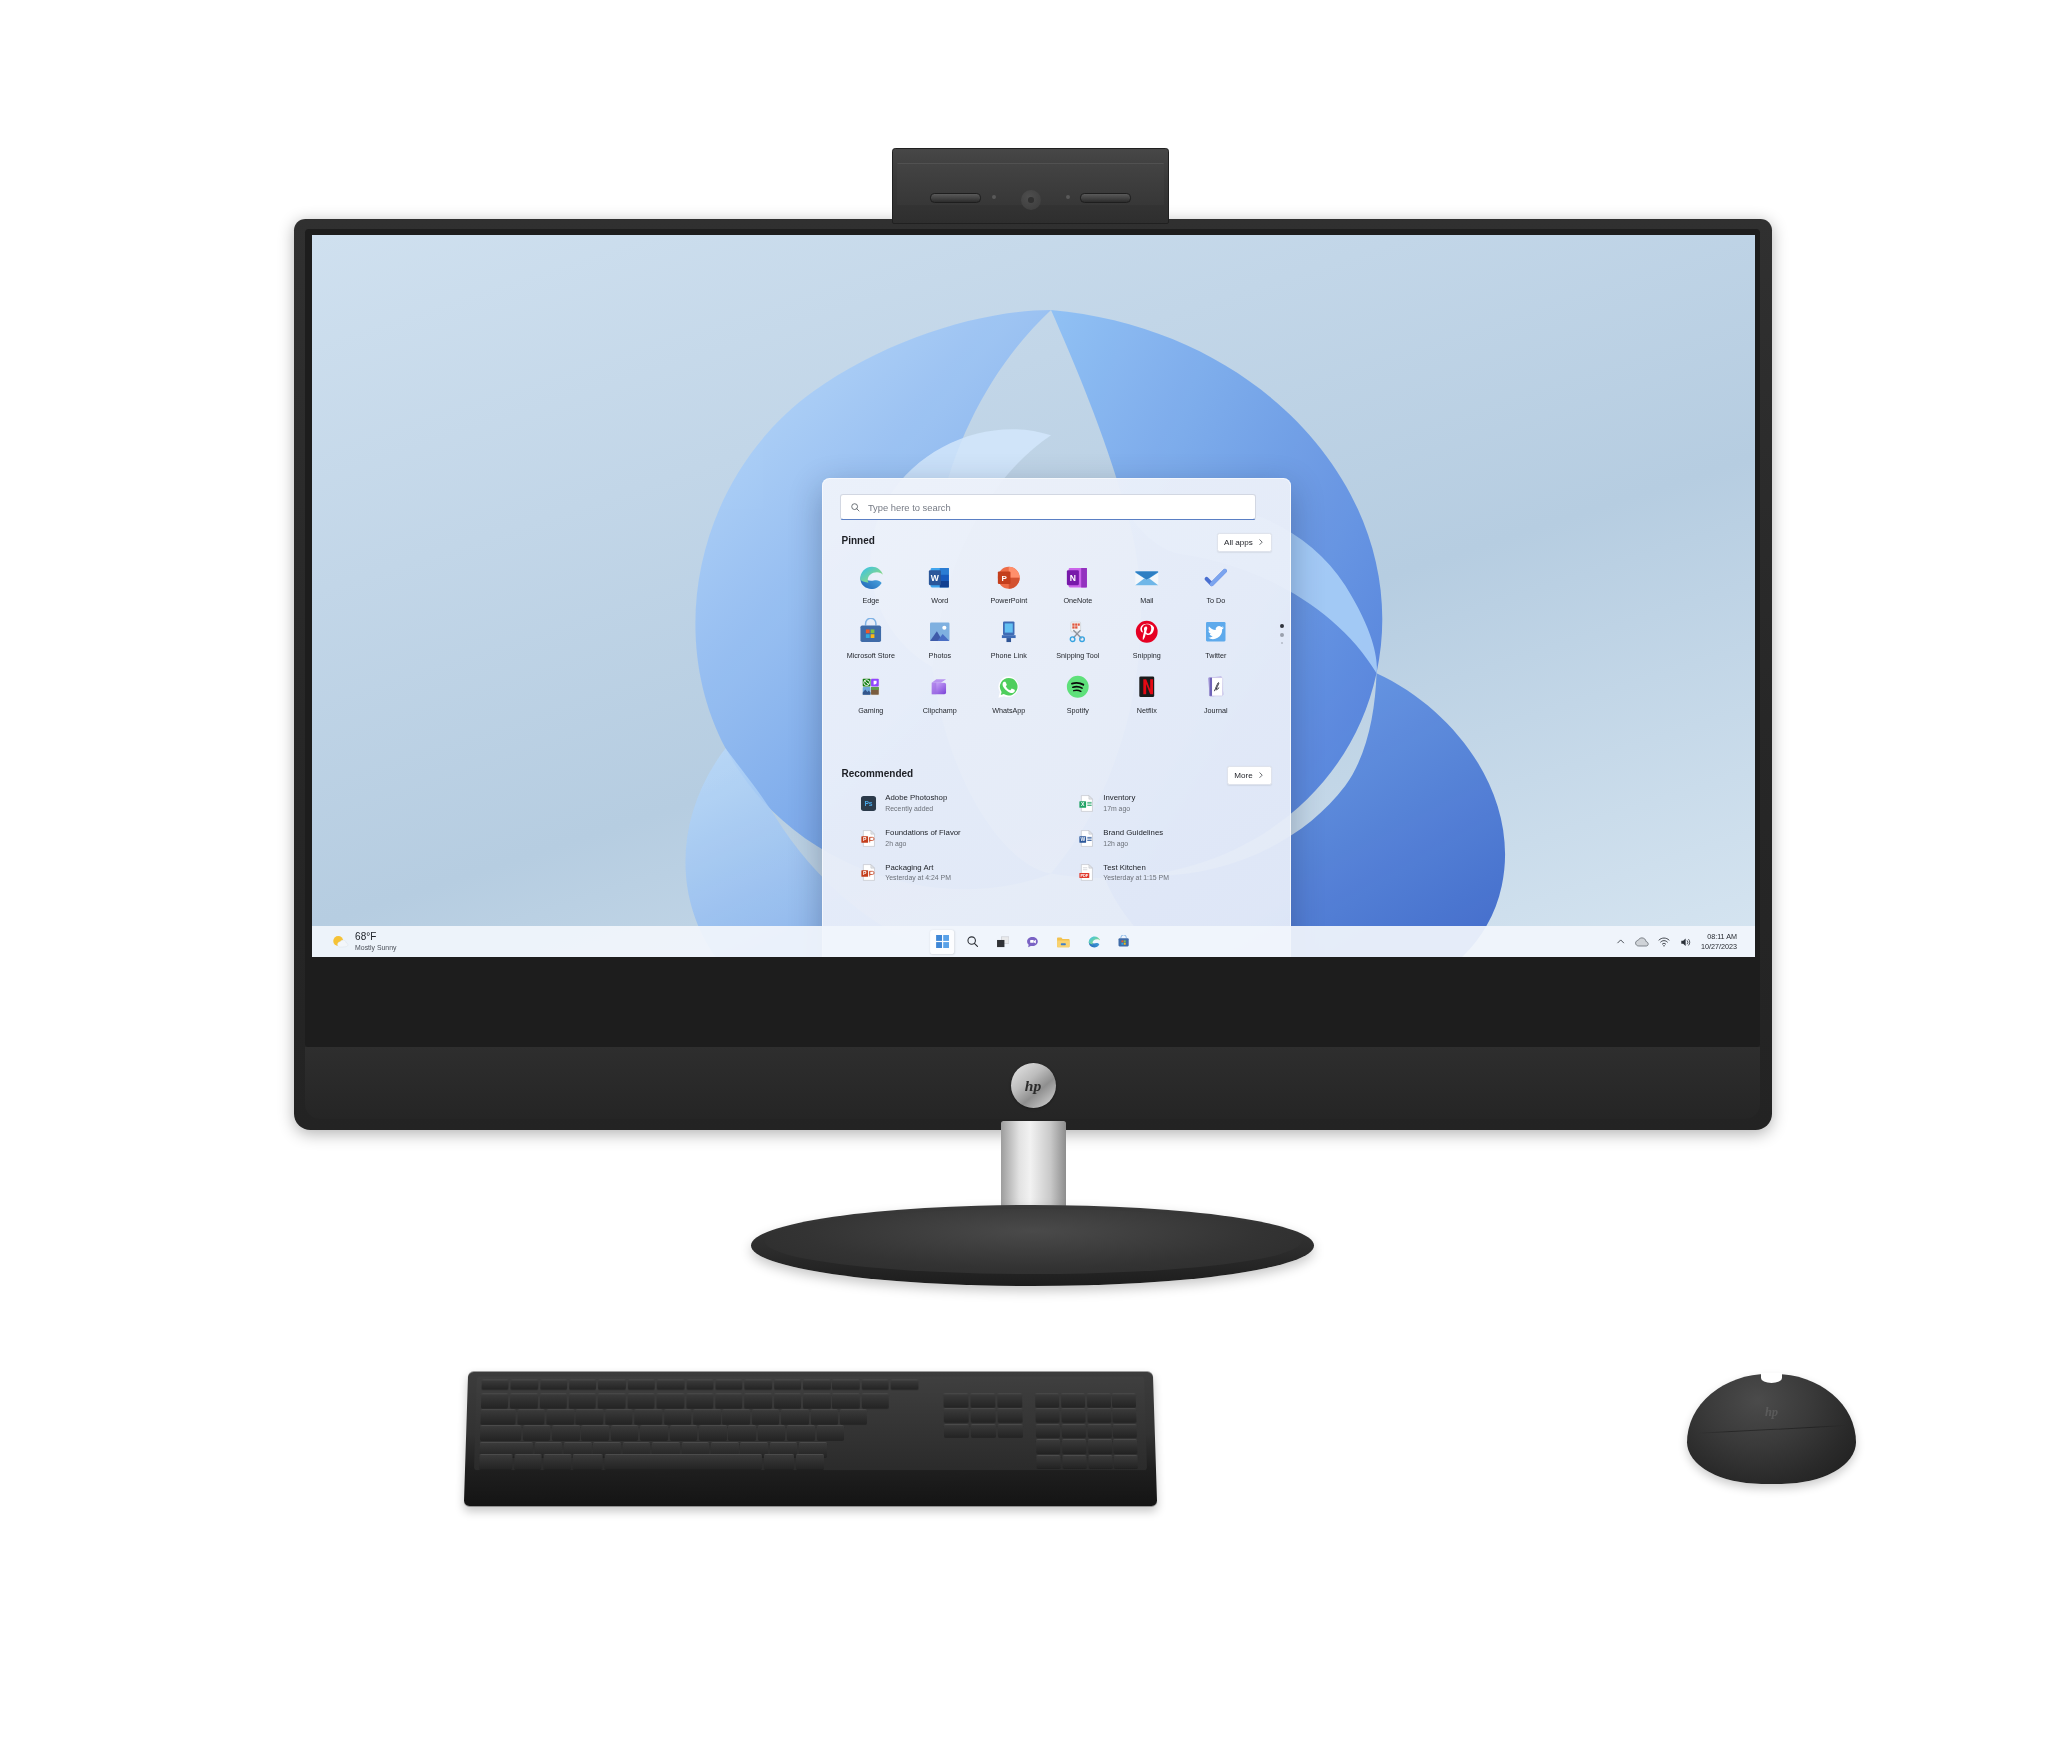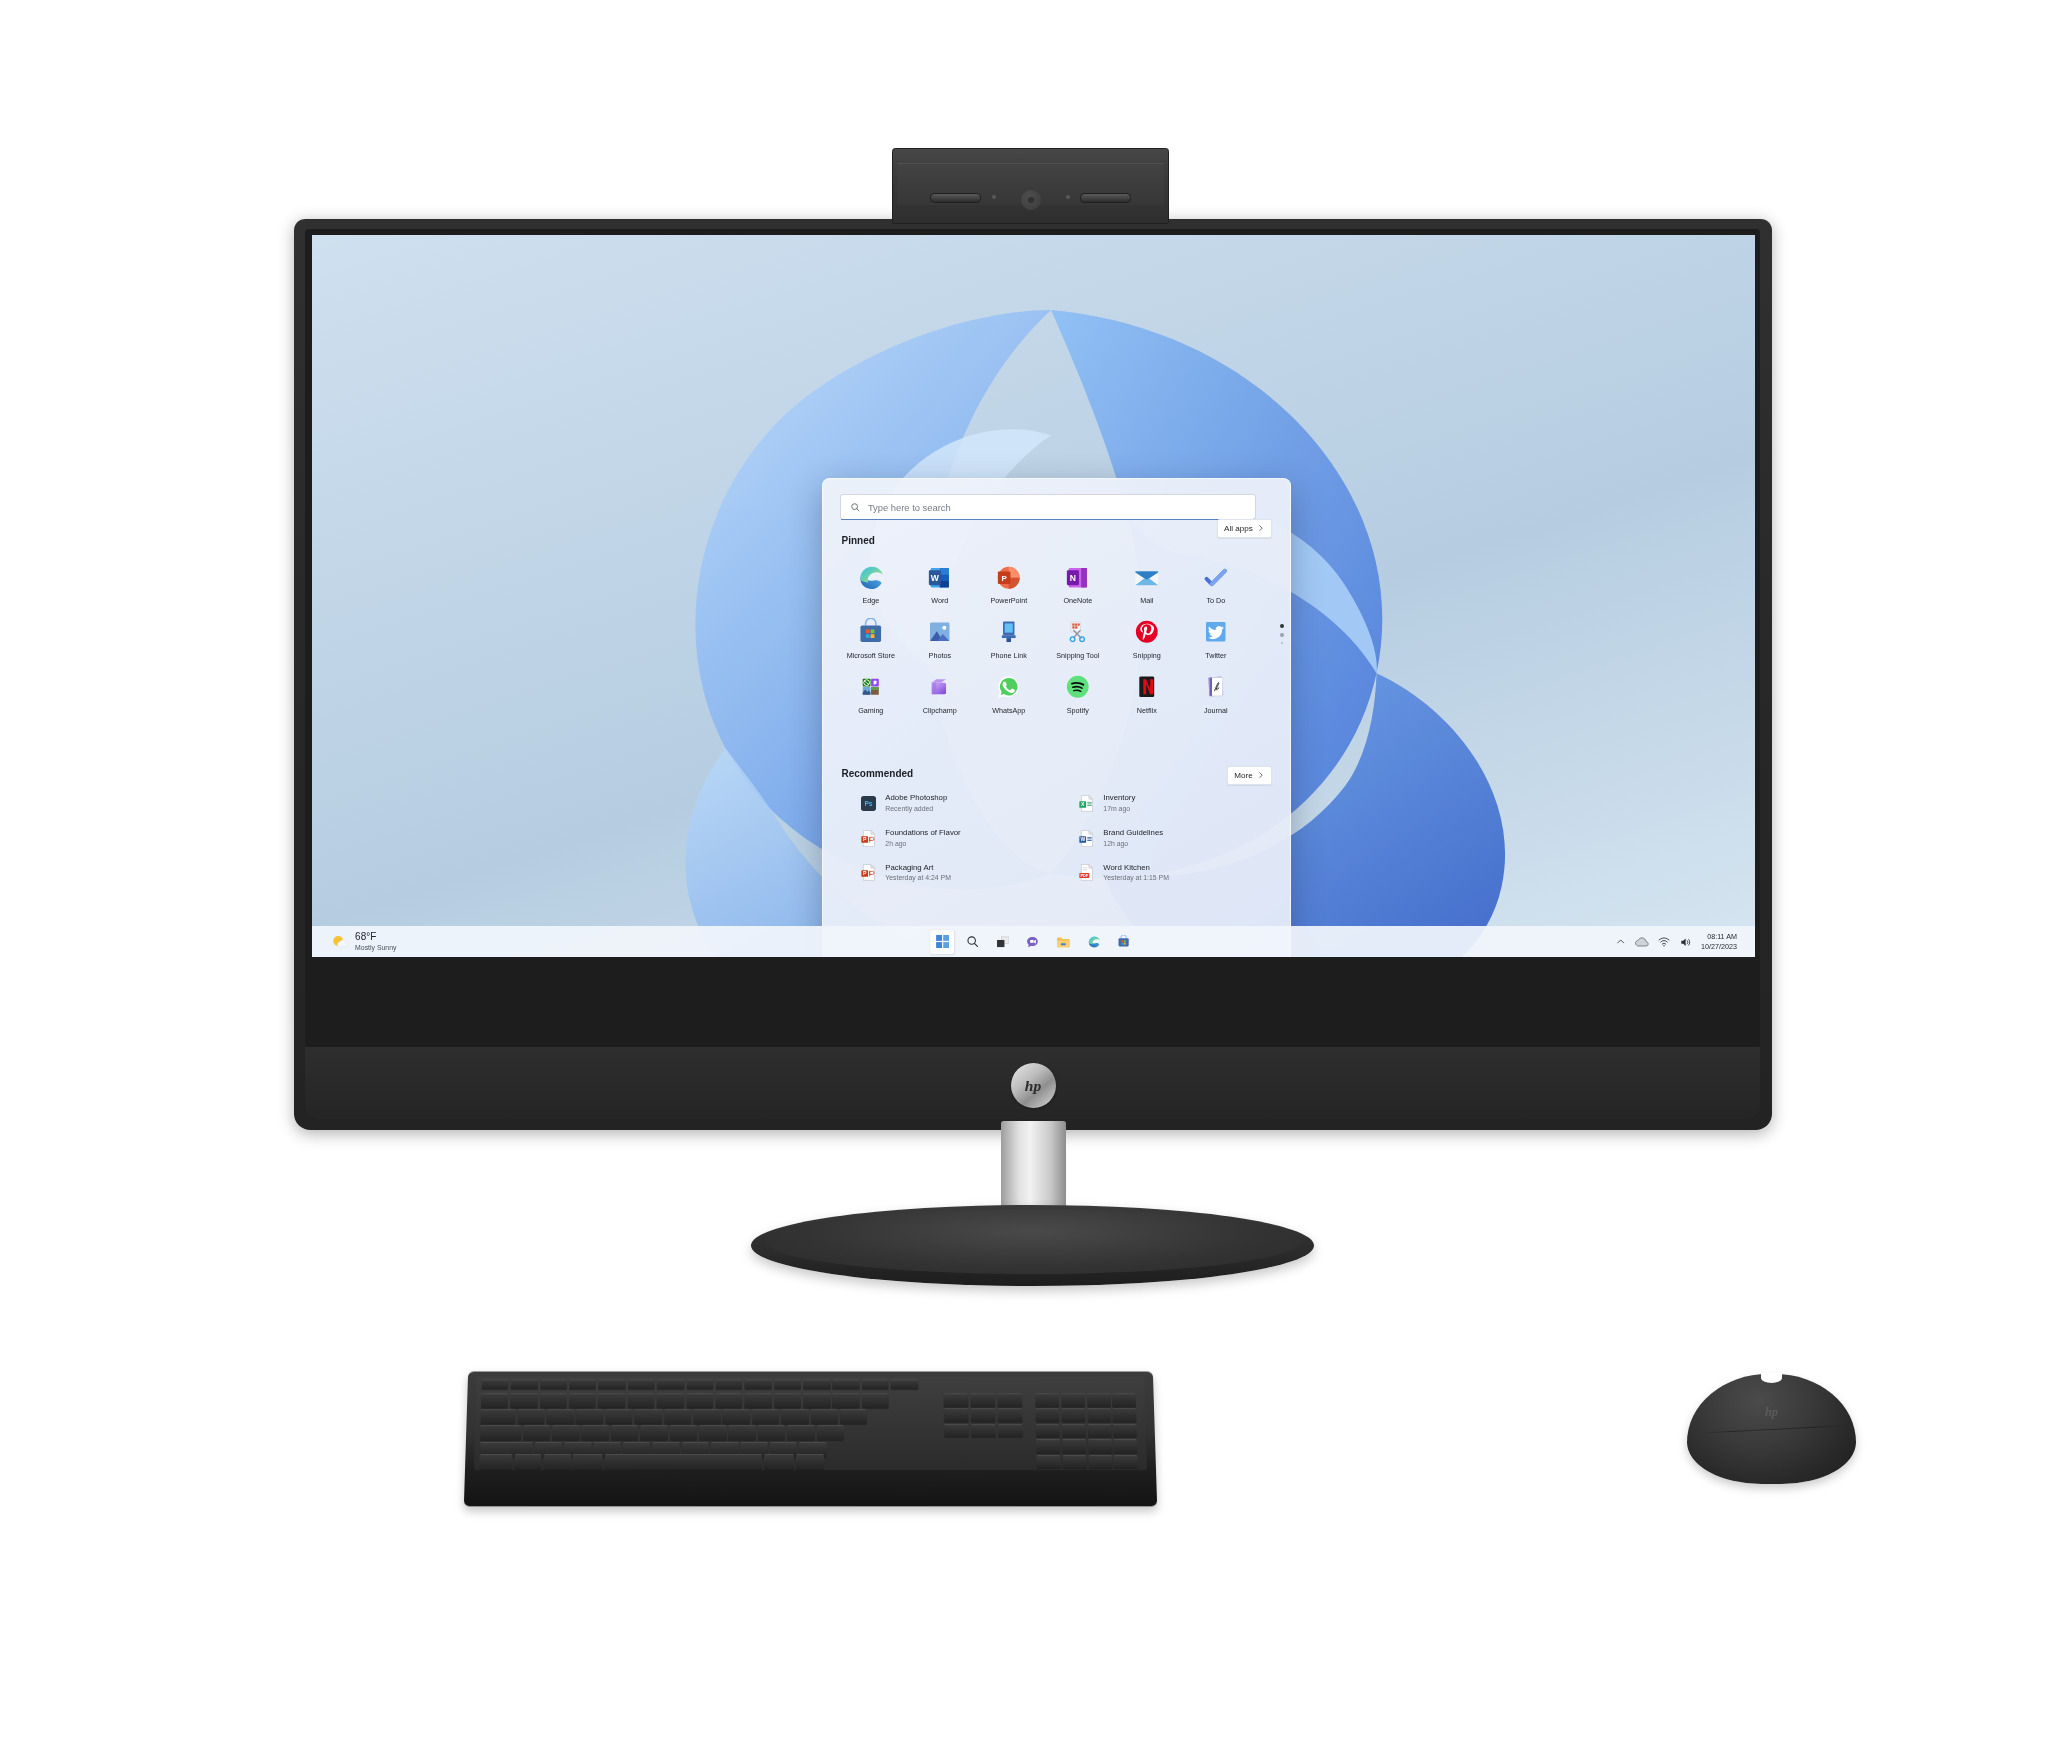--- a/index.html
+++ b/index.html
@@ -182,21 +182,21 @@
 
       <div id="searchbox">
         <svg width="10.6" height="10.6" viewBox="0 0 24 24">
           <circle cx="10.5" cy="10.5" r="6.6" fill="none" stroke="#53585f" stroke-width="1.9"></circle>
           <line x1="15.3" y1="15.3" x2="20.4" y2="20.4" stroke="#53585f" stroke-width="1.9" stroke-linecap="round"></line>
         </svg>
         <span id="search-placeholder">Type here to search</span>
       </div>
 
       <div class="sec-head" style="left:19px;top:56px;">Pinned</div>
-      <div class="chipbtn" style="right:17.5px;top:40px;">
+      <div class="chipbtn" style="right:17.5px;top:54px;">
         <span>All apps</span>
         <svg width="6.3" height="6.3" viewBox="0 0 12 12">
           <polyline points="3.5,1.5 8,6 3.5,10.5" fill="none" stroke="#32363d" stroke-width="1.4" stroke-linecap="round"></polyline>
         </svg>
       </div>
 
       <div id="pinned">
           <div class="app">
             <div class="app-ico"><svg width="27.5" height="27.5" viewBox="0 0 48 48">
                 <defs>
@@ -473,21 +473,21 @@
                 <path d="M11 4h19l9 9v31H11z" fill="#fff" stroke="#b9bcc2" stroke-width="1.5"></path>
                 <path d="M30 4l9 9h-9z" fill="#e3e6ea" stroke="#b9bcc2" stroke-width="1.2"></path>
                 <g stroke="#b9bcc2" stroke-width="1.4">
                   <line x1="15" y1="12" x2="26" y2="12"></line>
                   <line x1="15" y1="17" x2="26" y2="17"></line>
                 </g>
                 <rect x="6" y="25" width="25" height="13" rx="1.6" fill="#e03b2f"></rect>
                 <text x="18.5" y="35" text-anchor="middle" font-family="Liberation Sans,sans-serif" font-size="10" font-weight="bold" fill="#fff">PDF</text>
               </svg></div>
             <div>
-              <div class="rec-t">Word Kitchen</div>
+              <div class="rec-t">Test Kitchen</div>
               <div class="rec-s">Yesterday at 1:15 PM</div>
             </div>
           </div>
         </div>
 
       <div id="smfooter">
         <div id="avatar"></div>
         <span id="username">Type Kim</span>
         <div id="powerbtn">
           <svg width="16.3" height="16.3" viewBox="0 0 24 24">

